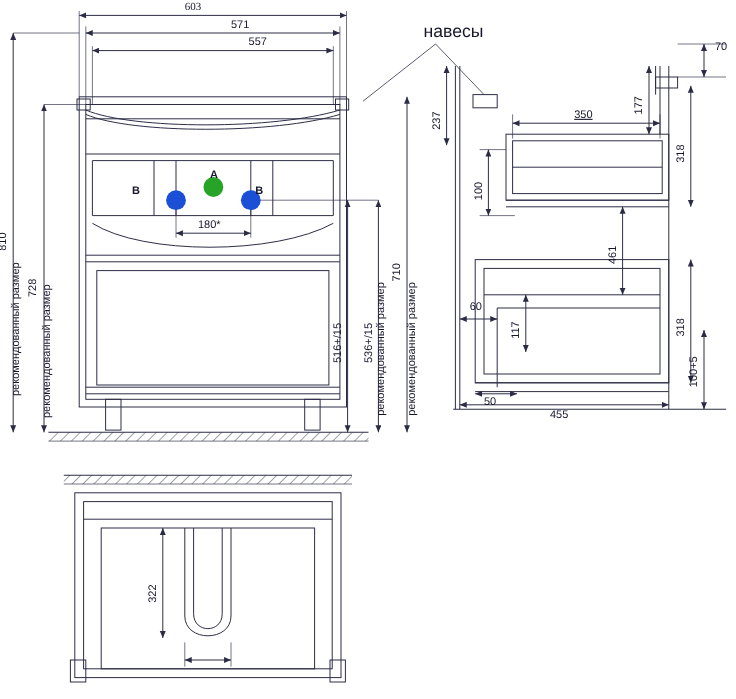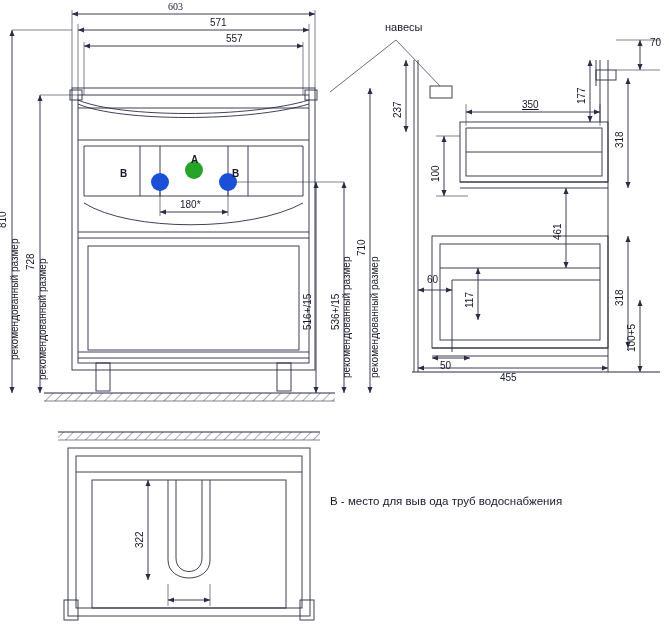--- a/index.html
+++ b/index.html
@@ -14,21 +14,21 @@
   #stage{position:absolute;left:0;top:0;width:669px;height:635px;}
   svg{position:absolute;left:0;top:0;}
   .lbl{
     position:absolute;
     font-family:"Liberation Sans", sans-serif;
     font-size:10px;
     color:#17172b;
     white-space:nowrap;
     line-height:1;
   }
-  .lbl.big{font-size:11px;}
+  .lbl.big{font-size:16px;}
   .vert{transform-origin:0 0;}
   .legend{font-size:11.5px;}
   .dot-lbl{font-size:10px;font-weight:bold;color:#17172b;}
 </style>
 </head>
 <body>
 
 <div id="stage">
 
 <svg width="669" height="635" viewBox="0 0 669 635">
@@ -226,15 +226,14 @@
 <div class="lbl vert" style="left:442px;top:182px;transform:rotate(-90deg) translate(0,-11px);">100</div>
 <div class="lbl" style="left:427px;top:275px;">60</div>
 <div class="lbl vert" style="left:476px;top:308px;transform:rotate(-90deg) translate(0,-11px);">117</div>
 <div class="lbl" style="left:440px;top:361px;">50</div>
 <div class="lbl" style="left:500px;top:373px;text-align:center;">455</div>
 <div class="lbl vert" style="left:638px;top:352px;transform:rotate(-90deg) translate(0,-11px);">100+5</div>
 
 <div class="lbl vert" style="left:146px;top:548px;transform:rotate(-90deg) translate(0,-11px);">322</div>
 <div class="lbl" style="left:182px;top:602px;margin-top:34px;">99</div>
 
-<div class="lbl legend" style="left:330px;top:496px;">В - место для выв ода труб водоснабжения</div>
 
 </div>
 
 </body></html>

